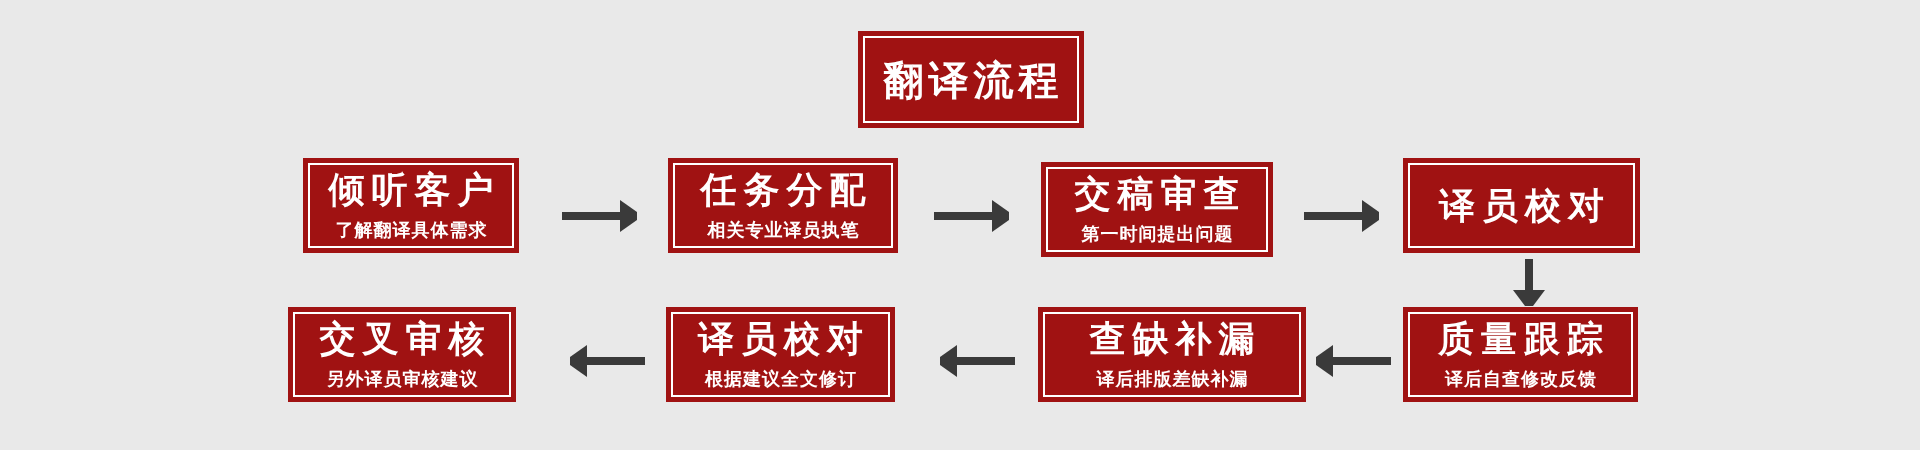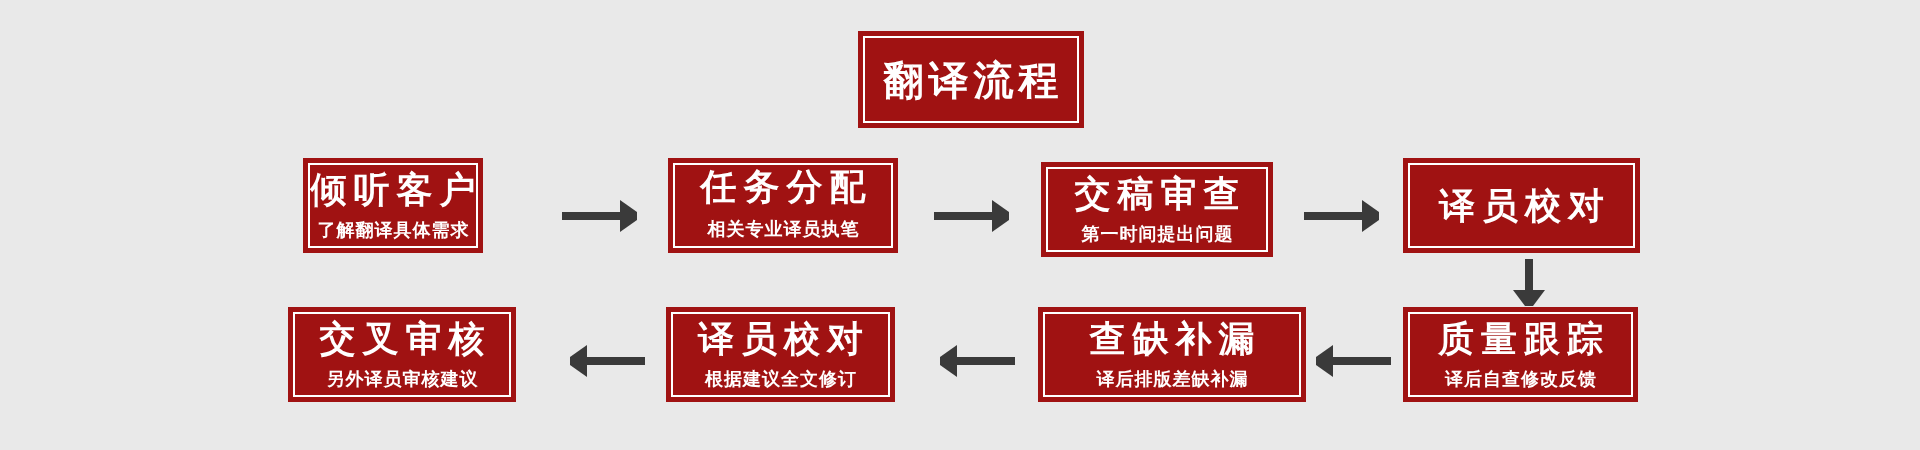--- a/index.html
+++ b/index.html
@@ -44,22 +44,22 @@
     letter-spacing: 1px; text-indent: 1px;
     line-height: 1.1;
     white-space: nowrap;
   }
 
   
   .header-box { left: 850px; top: 23px; width: 226px; height: 97px; }
   .header-box .node-title { font-size: 40px; letter-spacing: 5px; text-indent: 5px; }
 
   
-  .n1 { left: 295px;  top: 150px; width: 180px; height: 95px; }
-  .n2 { left: 660px;  top: 150px; width: 230px; height: 95px; font-family: Liberation Mono, monospace; }
+  .n1 { left: 295px;  top: 150px; width: 216px; height: 95px; }
+  .n2 { left: 660px;  top: 150px; width: 230px; height: 95px; }
   .n3 { left: 1033px; top: 154px; width: 232px; height: 95px; }
   .n4 { left: 1395px; top: 150px; width: 237px; height: 95px; }
   
   .n5 { left: 280px;  top: 299px; width: 228px; height: 95px; }
   .n6 { left: 658px;  top: 299px; width: 229px; height: 95px; }
   .n7 { left: 1030px; top: 299px; width: 268px; height: 95px; }
   .n8 { left: 1395px; top: 299px; width: 235px; height: 95px; }
 
   
   .arrow-h { position: absolute; display: flex; align-items: center; }

